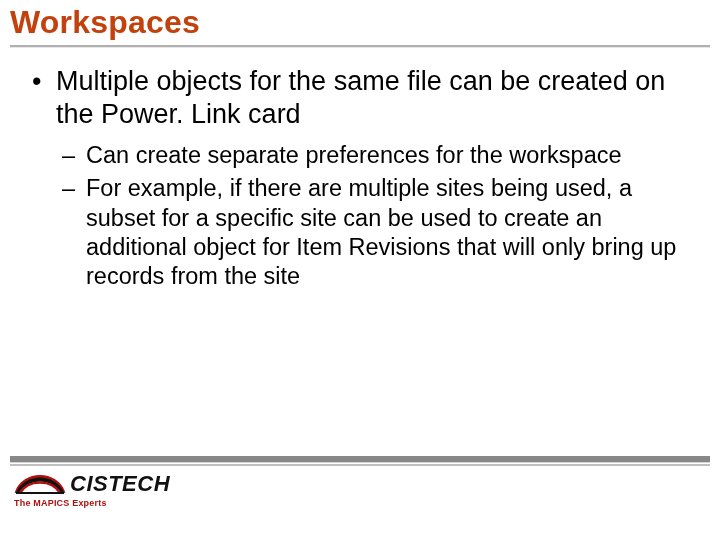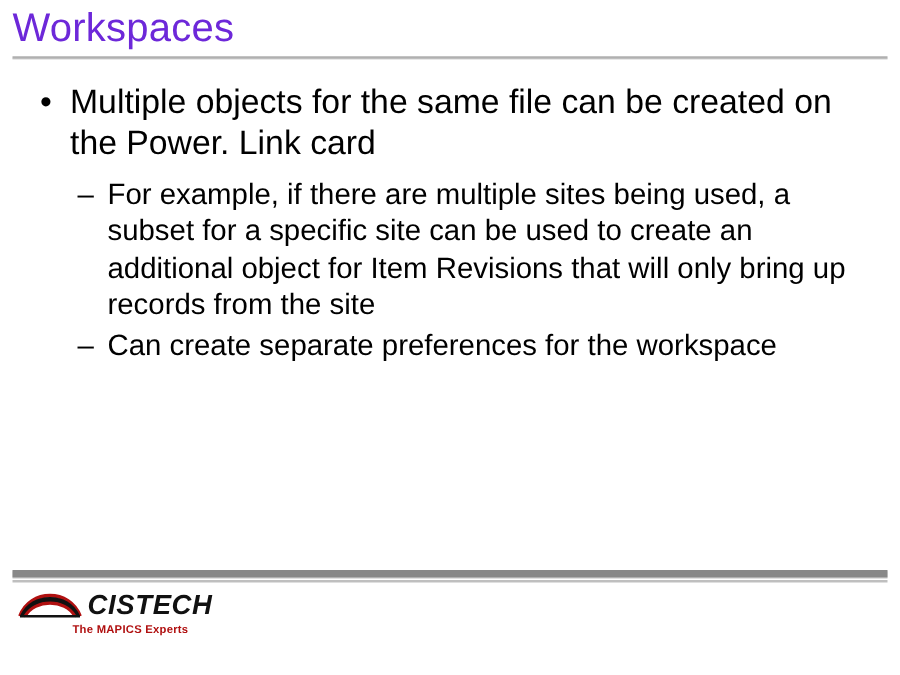--- a/index.html
+++ b/index.html
@@ -1,56 +1,56 @@
 <!DOCTYPE html>
 <html><head>
 <meta charset="utf-8">
 <style>
   * { margin: 0; padding: 0; box-sizing: border-box; }
   html, body { width: 720px; height: 540px; font-family: Verdana, Geneva, sans-serif; background: #fff; color: #000; }
   .slide { position: relative; width: 720px; height: 540px; padding: 0; }
   .title-wrap { padding: 4px 10px 0 10px; }
-  .title { font-size: 32px; color: #6d28d9; font-weight: 400; letter-spacing: 0.2px; }
+  .title { font-size: 32px; color: #c2410c; font-weight: 700; letter-spacing: 0.2px; }
   .hr-top { height: 2px; background: #b0b0b0; margin: 4px 10px 0 10px; box-shadow: 0 1px 0 #e8e8e8; }
   .body { padding: 18px 28px 0 28px; }
   ul.level1 { list-style: none; }
   ul.level1 > li { position: relative; padding-left: 28px; font-size: 27px; line-height: 1.22; }
   ul.level1 > li::before { content: "•"; position: absolute; left: 4px; top: 0; font-size: 27px; }
   ul.level2 { list-style: none; margin-top: 10px; }
   ul.level2 > li { position: relative; padding-left: 30px; font-size: 23.5px; line-height: 1.25; margin-bottom: 4px; }
   ul.level2 > li::before { content: "–"; position: absolute; left: 6px; top: 0; font-size: 23.5px; }
   .footer-bar { position: absolute; left: 10px; right: 10px; bottom: 74px; height: 10px; }
   .footer-bar .thick { height: 6px; background: #888; box-shadow: 0 1px 0 #d6d6d6; }
   .footer-bar .thin { height: 2px; background: #bfbfbf; margin-top: 2px; }
   .logo { position: absolute; left: 14px; bottom: 32px; width: 160px; }
   .logo-top { display: flex; align-items: flex-end; gap: 4px; }
   .logo-arc { width: 52px; height: 30px; position: relative; }
   .logo-text { font-family: Arial, Helvetica, sans-serif; font-weight: 900; font-style: italic; font-size: 22px; letter-spacing: 0.5px; color: #111; }
-  .logo-tag { font-family: Arial, Helvetica, sans-serif; font-weight: 700; font-size: 9px; color: #b01010; letter-spacing: 0.2px; margin-top: 1px; margin-left: 44px; }
+  .logo-tag { font-family: Arial, Helvetica, sans-serif; font-weight: 700; font-size: 9px; color: #b01010; letter-spacing: 0.2px; margin-top: 1px; }
 </style>
 </head>
 <body>
 
 <div class="slide">
 
   <div class="title-wrap">
     <div class="title">Workspaces</div>
   </div>
   <div class="hr-top"></div>
 
   <div class="body">
     <ul class="level1">
       <li>
         <span>Multiple objects for the same file can be created on the Power. Link card</span>
         <ul class="level2">
           <li>
-            <span>For example, if there are multiple sites being used, a subset for a specific site can be used to create an additional object for Item Revisions that will only bring up records from the site</span>
+            <span>Can create separate preferences for the workspace</span>
           </li>
           <li>
-            <span>Can create separate preferences for the workspace</span>
+            <span>For example, if there are multiple sites being used, a subset for a specific site can be used to create an additional object for Item Revisions that will only bring up records from the site</span>
           </li>
         </ul>
       </li>
     </ul>
   </div>
 
   <div class="footer-bar">
     <div class="thick"></div>
     <div class="thin"></div>
   </div>

